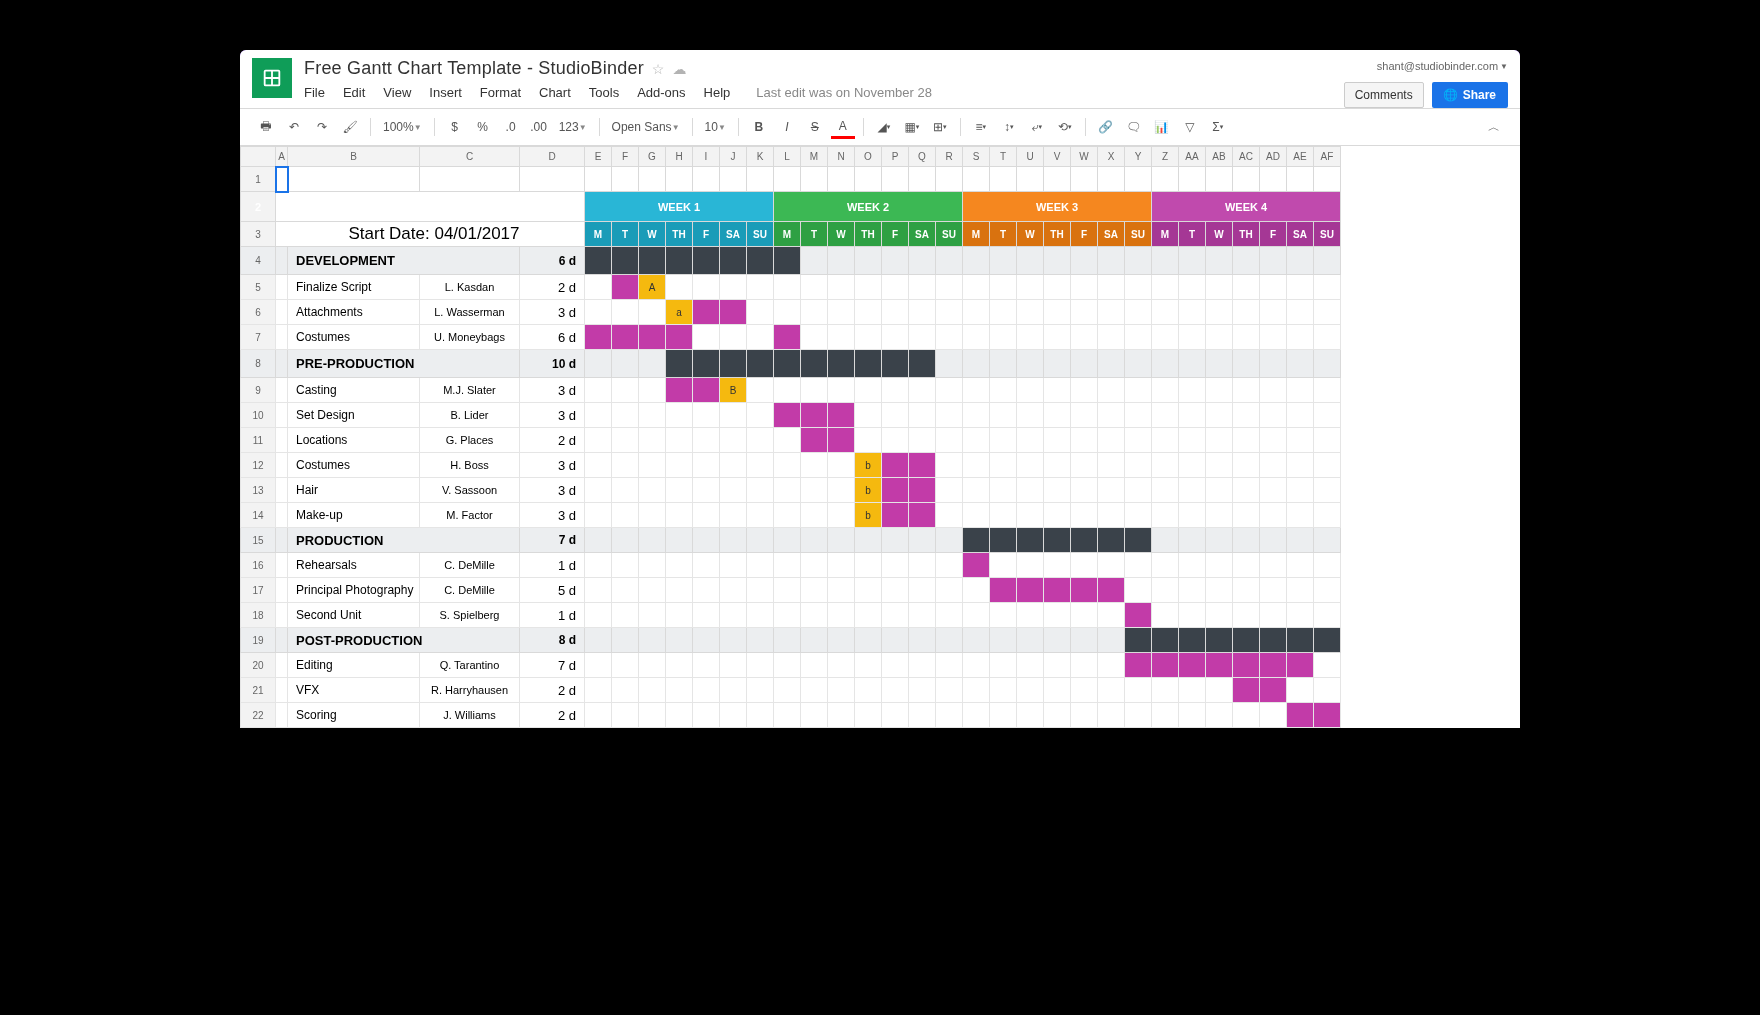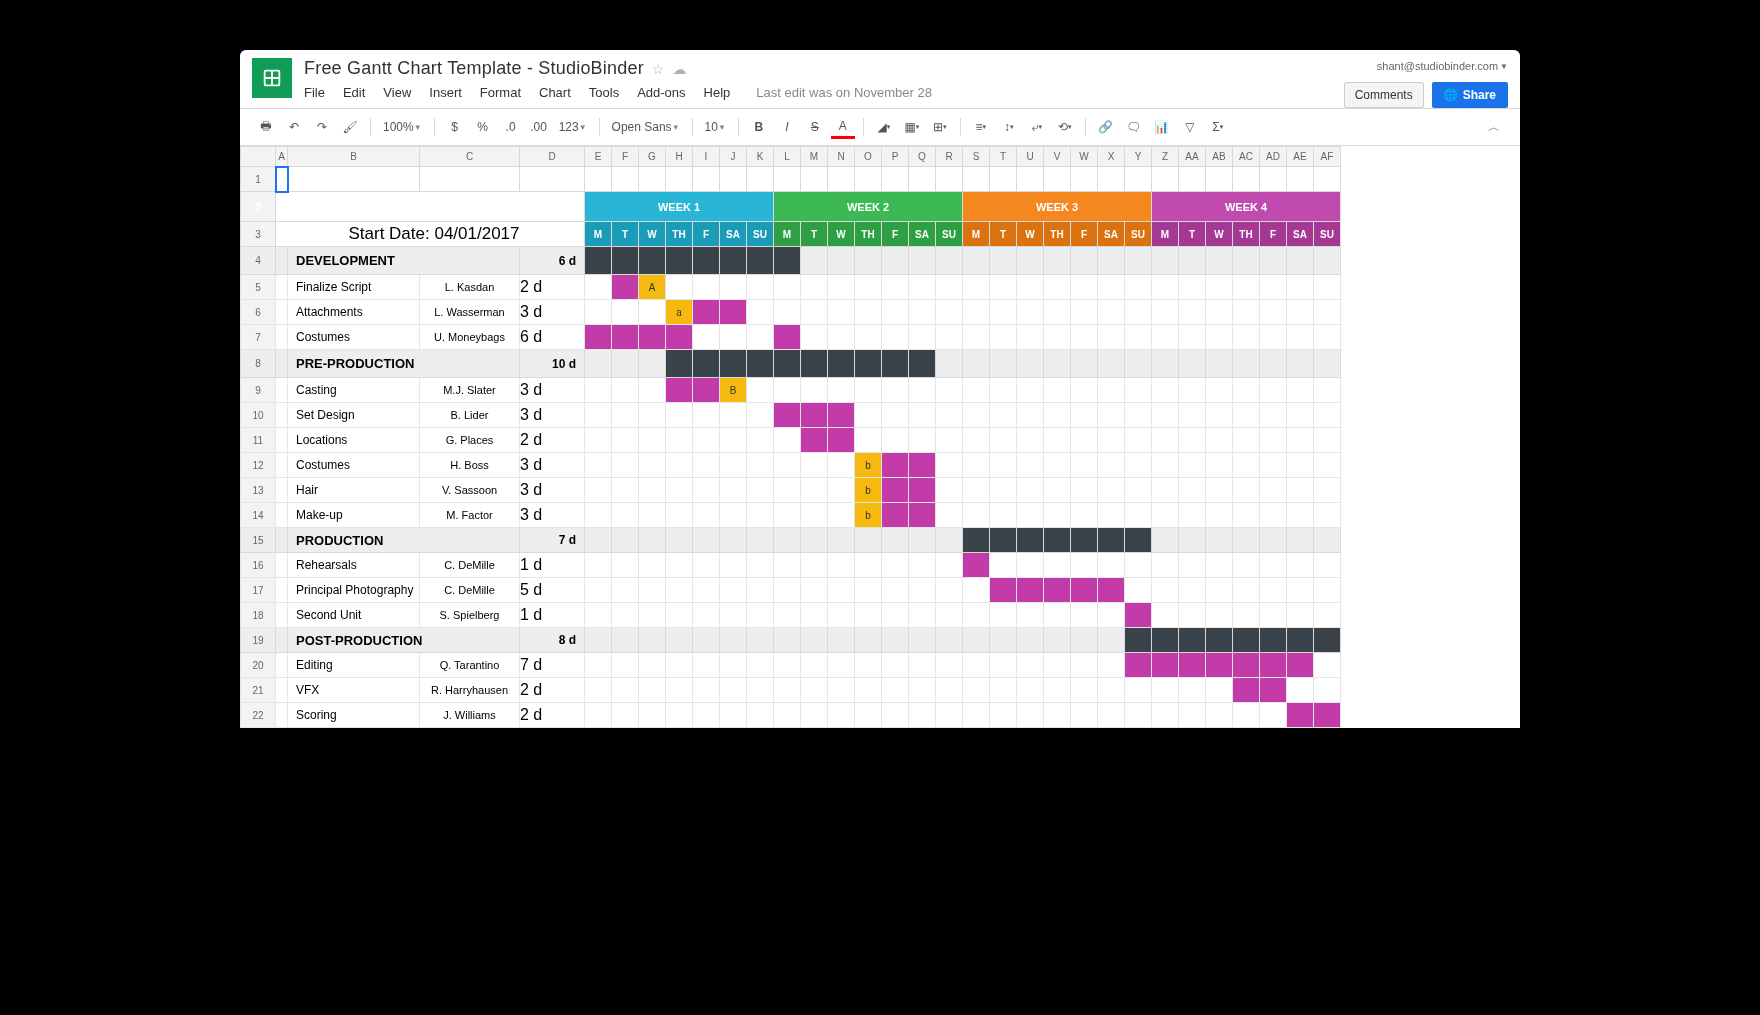--- a/index.html
+++ b/index.html
@@ -41,21 +41,21 @@
 .col-task { width: 132px; }
 .col-owner { width: 100px; }
 .col-dur { width: 65px; }
 .col-day { width: 27px; }
 
 .section-row td { background: #eceef0; }
 .section-name { font-weight: bold; text-align: left; padding-left: 8px; font-size: 13px; }
 .section-dur { font-weight: bold; font-size: 12px; text-align: right; padding-right: 8px; }
 .task-name { text-align: left; padding-left: 8px; font-size: 12px; }
 .task-owner { font-size: 11px; line-height: 1.1; padding: 2px; }
-.task-dur { font-size: 16px; text-align: left; padding-right: 8px; }
+.task-dur { font-size: 13px; text-align: right; padding-right: 8px; }
 
 .week-header td { color: #fff; font-weight: bold; font-size: 11px; height: 28px; }
 .week1 { background: #29b6d6; }
 .week2 { background: #3cb854; }
 .week3 { background: #f5871f; }
 .week4 { background: #c04aad; }
 .day-header td.day { color: #fff; font-size: 10px; font-weight: bold; height: 20px; }
 .day.w1 { background: #1a9cb8; }
 .day.w2 { background: #2ea043; }
 .day.w3 { background: #d9720f; }

